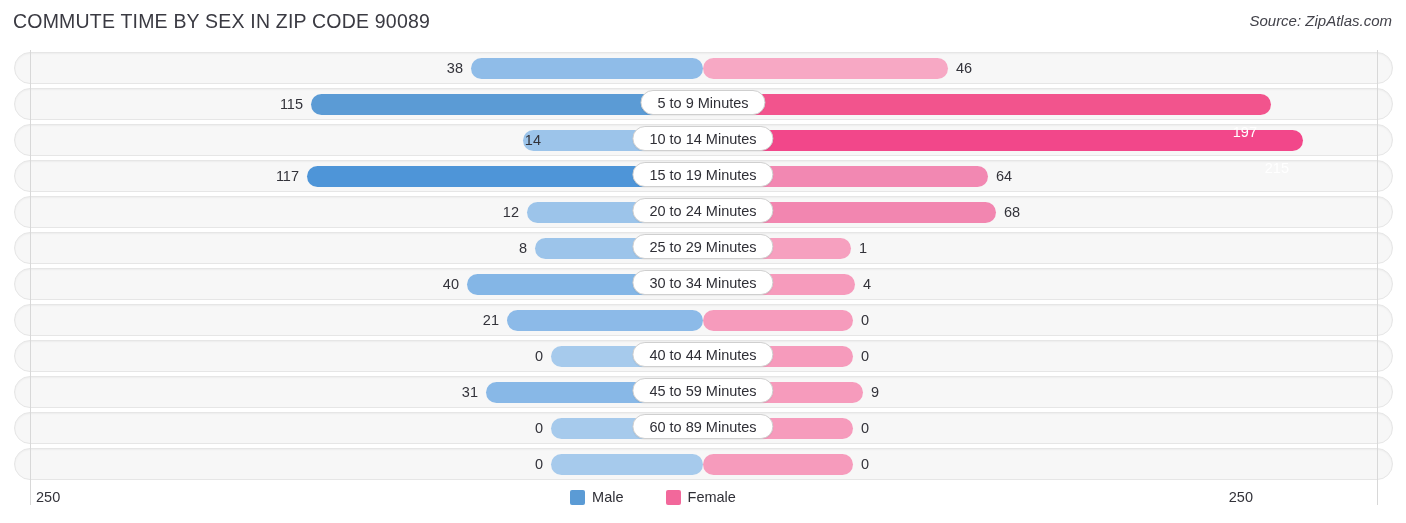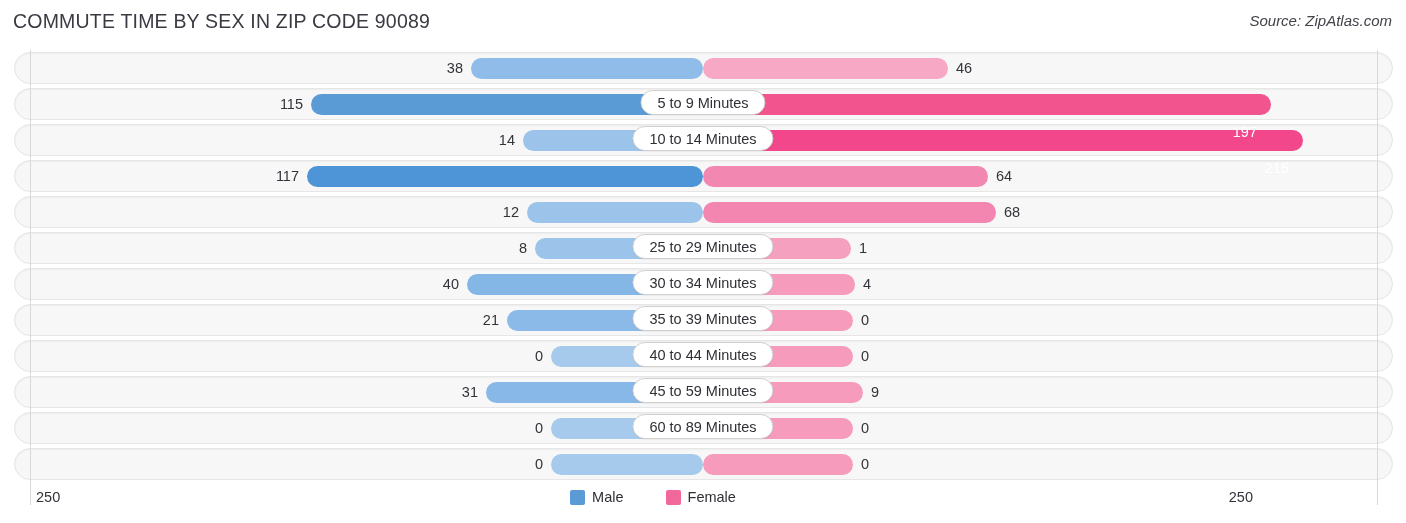--- a/index.html
+++ b/index.html
@@ -201,37 +201,39 @@
         <div class="bar male" style="width: 392px; background: rgb(91, 155, 213);"></div>
         <div class="bar female" style="width: 568px; background: rgb(242, 84, 141);"></div>
         <div class="val male" style="right: 1103px; width: 120px;">115</div>
         <div class="val female inside" style="left: 1227px; width: 30px; text-align: right;">197</div>
         <div class="pill">5 to 9 Minutes</div>
       </div>
       <div class="row">
         <div class="track"></div>
         <div class="bar male" style="width: 180px; background: rgb(156, 196, 234);"></div>
         <div class="bar female" style="width: 600px; background: rgb(242, 71, 138);"></div>
-        <div class="val male" style="right: 891px; width: 120px;">14</div>
+        <div class="val male" style="right: 865px; width: 120px;">14</div>
         <div class="val female inside" style="left: 1259px; width: 30px; text-align: right;">215</div>
         <div class="pill">10 to 14 Minutes</div>
       </div>
       <div class="row">
         <div class="track"></div>
         <div class="bar male" style="width: 396px; background: rgb(78, 149, 216);"></div>
         <div class="bar female" style="width: 285px; background: rgb(242, 136, 178);"></div>
         <div class="val male" style="right: 1107px; width: 120px;">117</div>
         <div class="val female" style="left: 996px; width: 120px;">64</div>
+        <div class="pill">15 to 19 Minutes</div>
       </div>
       <div class="row">
         <div class="track"></div>
         <div class="bar male" style="width: 176px; background: rgb(156, 196, 234);"></div>
         <div class="bar female" style="width: 293px; background: rgb(242, 134, 176);"></div>
         <div class="val male" style="right: 887px; width: 120px;">12</div>
         <div class="val female" style="left: 1004px; width: 120px;">68</div>
+        <div class="pill">20 to 24 Minutes</div>
       </div>
       <div class="row">
         <div class="track"></div>
         <div class="bar male" style="width: 168px; background: rgb(156, 196, 234);"></div>
         <div class="bar female" style="width: 148px; background: rgb(246, 160, 191);"></div>
         <div class="val male" style="right: 879px; width: 120px;">8</div>
         <div class="val female" style="left: 859px; width: 120px;">1</div>
         <div class="pill">25 to 29 Minutes</div>
       </div>
       <div class="row">
@@ -241,21 +243,20 @@
         <div class="val male" style="right: 947px; width: 120px;">40</div>
         <div class="val female" style="left: 863px; width: 120px;">4</div>
         <div class="pill">30 to 34 Minutes</div>
       </div>
       <div class="row">
         <div class="track"></div>
         <div class="bar male" style="width: 196px; background: rgb(140, 186, 232);"></div>
         <div class="bar female" style="width: 150px; background: rgb(246, 155, 188);"></div>
         <div class="val male" style="right: 907px; width: 120px;">21</div>
         <div class="val female" style="left: 861px; width: 120px;">0</div>
-        <div class="pill">35 to 39 Minutes</div>
       </div>
       <div class="row">
         <div class="track"></div>
         <div class="bar male" style="width: 152px; background: rgb(166, 202, 236);"></div>
         <div class="bar female" style="width: 150px; background: rgb(246, 155, 188);"></div>
         <div class="val male" style="right: 863px; width: 120px;">0</div>
         <div class="val female" style="left: 861px; width: 120px;">0</div>
         <div class="pill">40 to 44 Minutes</div>
       </div>
       <div class="row">

